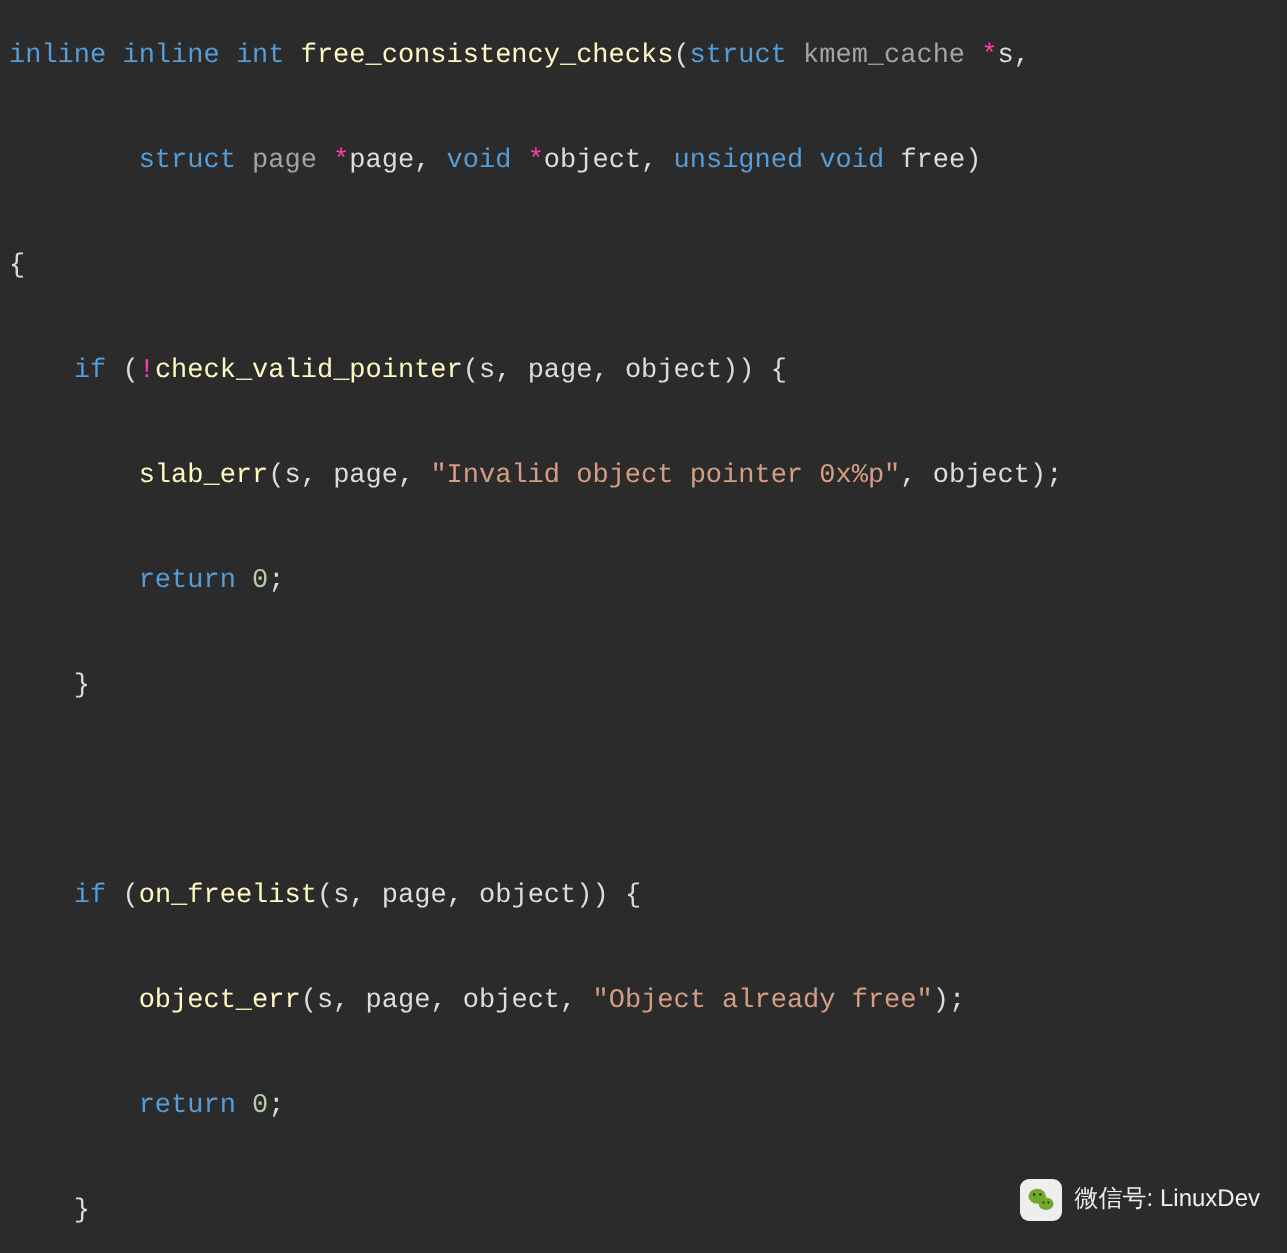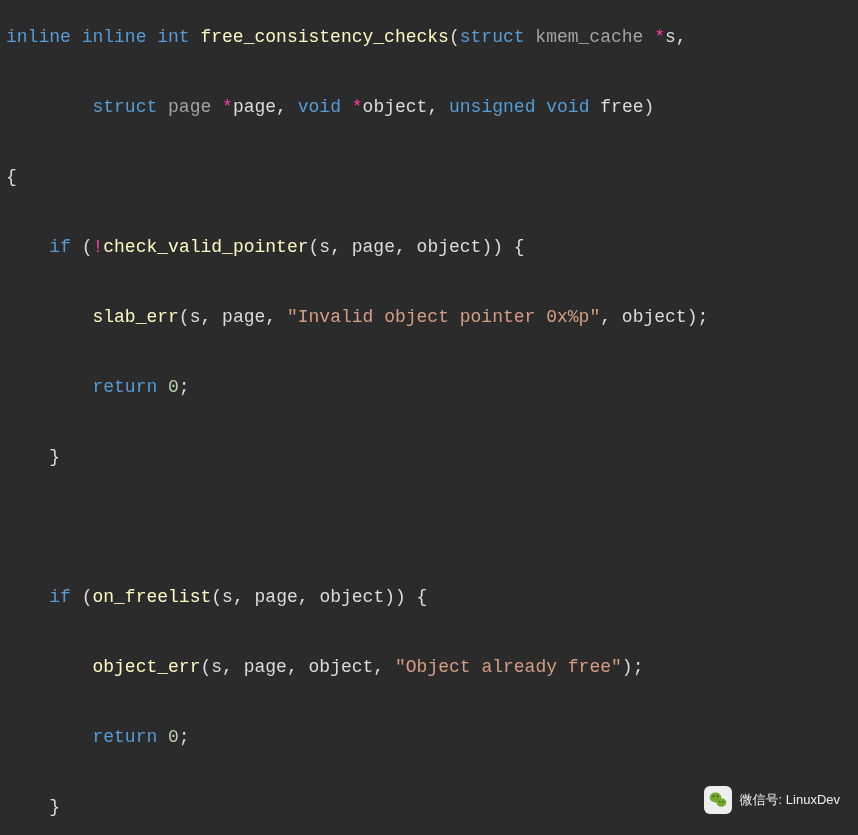--- a/index.html
+++ b/index.html
@@ -30,21 +30,21 @@
   .punct{color:#dcdcdc}
   .watermark{
     position:absolute;
     right:18px;
     bottom:18px;
     display:flex;
     align-items:center;
     gap:8px;
     color:#ffffff;
     font-family:"Microsoft YaHei","PingFang SC",sans-serif;
-    font-size:13px;
+    font-size:16px;
     opacity:.92;
   }
   .wm-icon{
     width:28px;height:28px;border-radius:6px;
     background:#ffffff;
     display:flex;align-items:center;justify-content:center;
   }
   .wm-icon svg{display:block}
 </style>
 </head>

